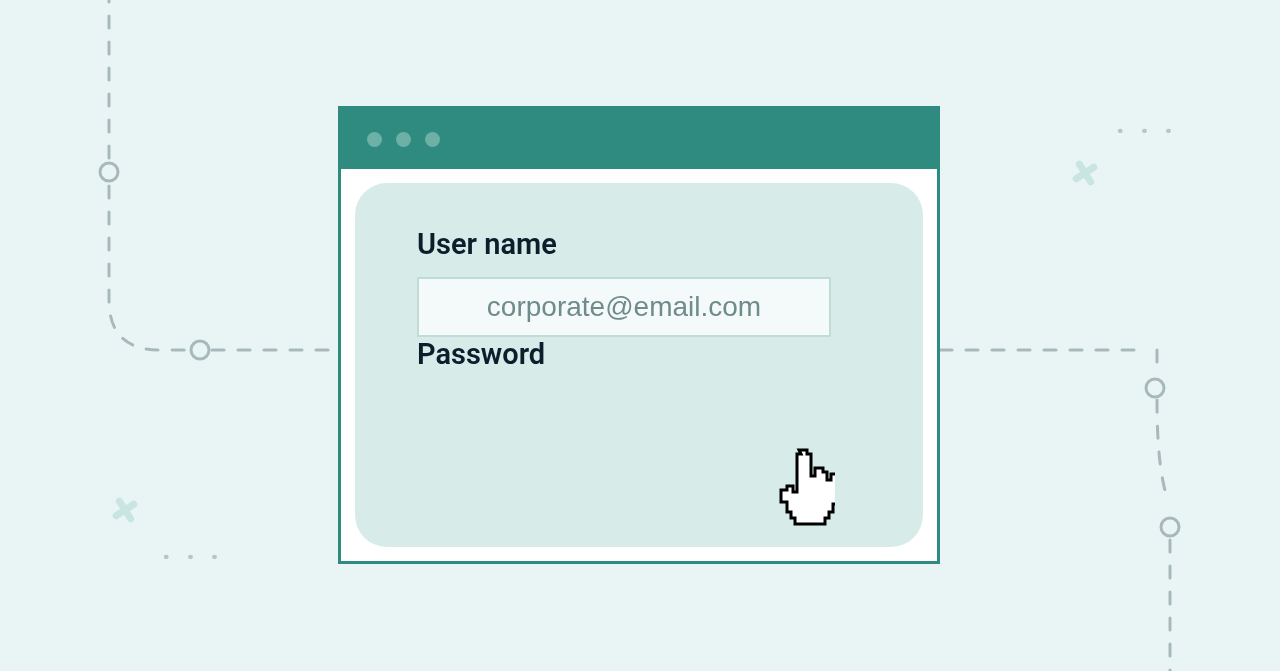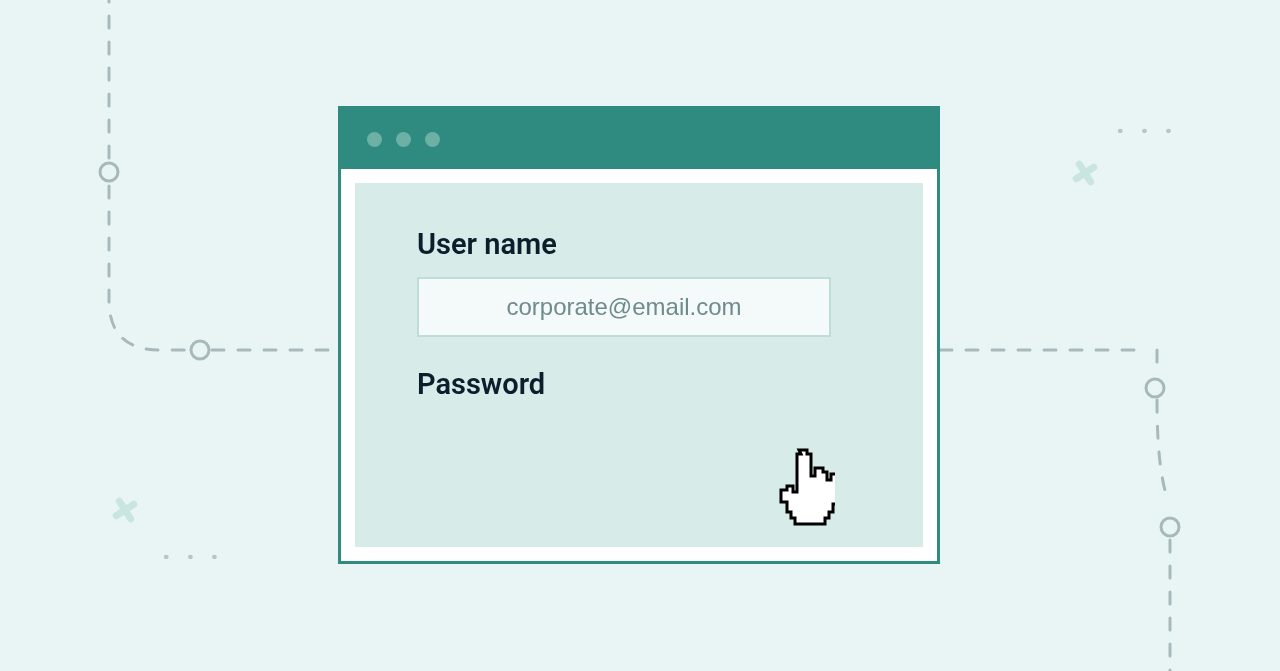--- a/index.html
+++ b/index.html
@@ -75,37 +75,37 @@
   .tb-dot{
     width:15px;height:15px;border-radius:50%;
     background:#6cb0a6;
   }
   .window-body{
     position:absolute;
     left:14px;right:14px;top:74px;bottom:14px;
     background:#d7ece9;
     box-sizing:border-box;
     padding:44px 92px 0 62px;
+    border-radius:32px;
   }
   .field-label{
     font-size:29px;
     font-weight:600;
     color:#0b1e2c;
     margin:0 0 16px 0;
   }
   .field-label.second{
-    margin-top:30px;
   }
   .text-input{
     width:100%;
     height:60px;
     box-sizing:border-box;
     border:2px solid #c0dcd7;
     background:#f4faf9;
-    font-size:24px;
+    font-size:28px;
     color:#6f8b8c;
     text-align:center;
     outline:none;
   }
 
   
   .cursor{
     position:absolute;
     left:775px;
     top:448px;

